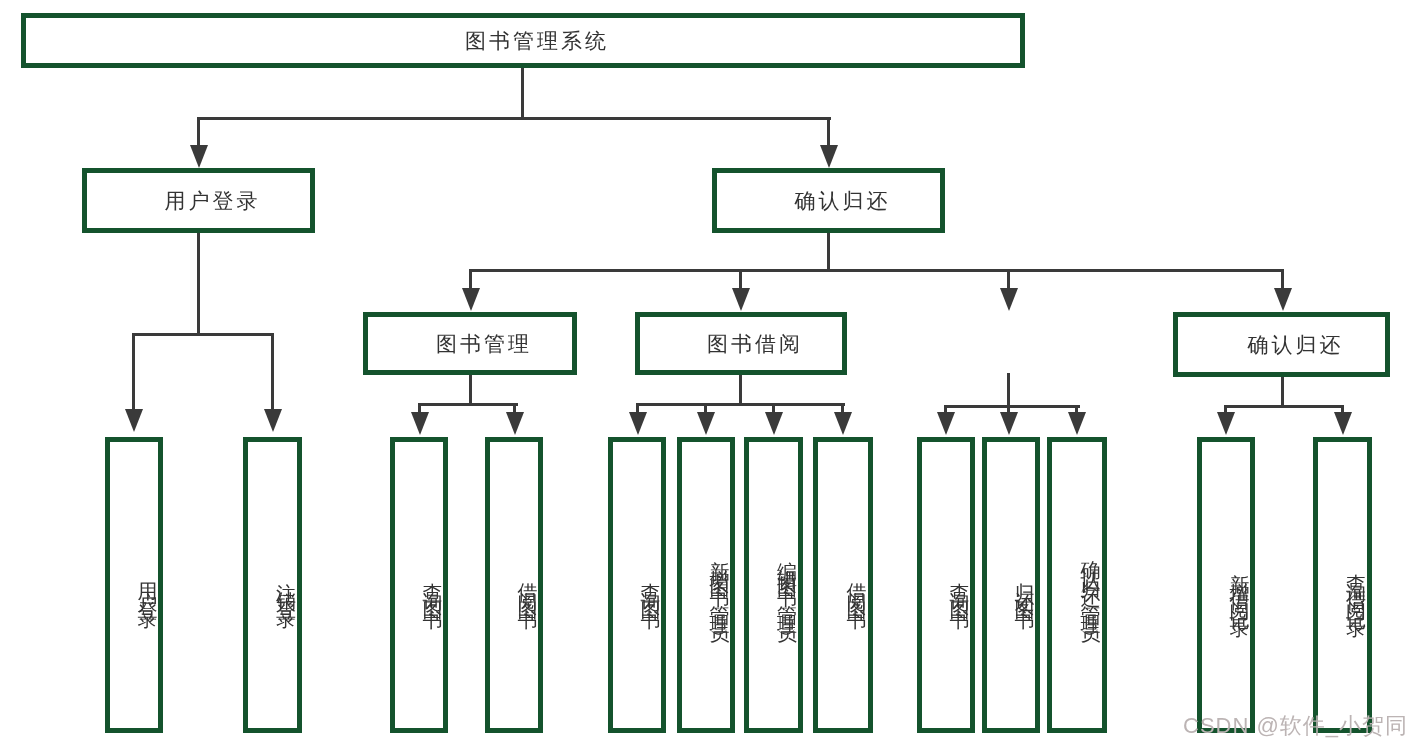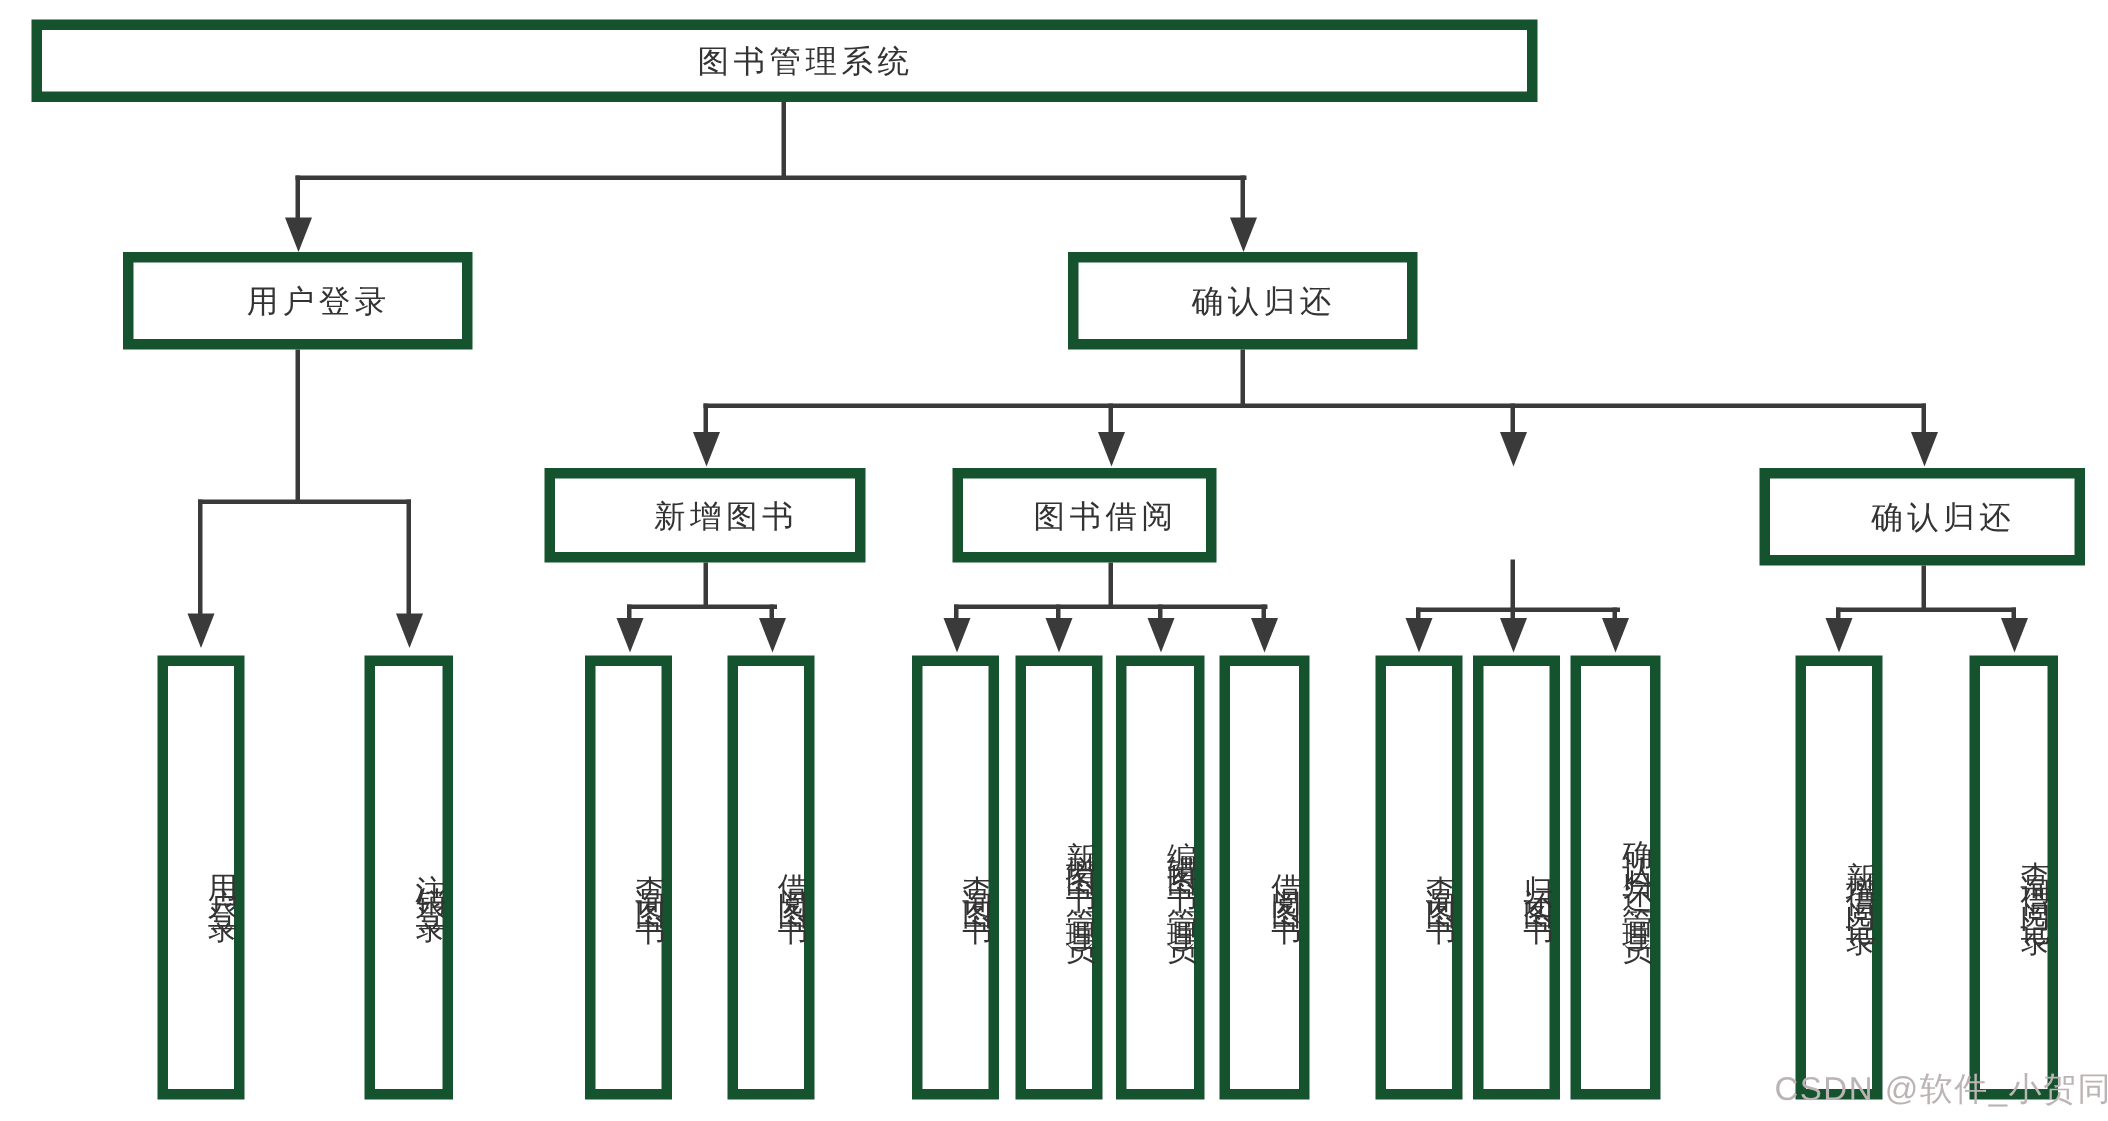--- a/index.html
+++ b/index.html
@@ -9,21 +9,21 @@
     height: 747px;
     background: #ffffff;
     overflow: hidden;
     font-family: "Liberation Sans", "DejaVu Sans", sans-serif;
     color: #333333;
   }
   .box {
     position: absolute;
     box-sizing: border-box;
     background: #ffffff;
-    border: 7px solid #14532d;
+    border: 5px solid #14532d;
     display: flex;
     align-items: center;
     justify-content: center;
     z-index: 2;
     padding-left: 28px;
   }
   .hbox {
     font-size: 21px;
     letter-spacing: 3px;
     white-space: nowrap;
@@ -88,22 +88,22 @@
   <div class="line" style="left:469px;top:269px;width:815px;height:3px"></div>
   <div class="line" style="left:469px;top:269px;width:3px;height:21px"></div>
   <div class="arrow" style="left:462px;top:288px"></div>
   <div class="line" style="left:739px;top:269px;width:3px;height:21px"></div>
   <div class="arrow" style="left:732px;top:288px"></div>
   <div class="line" style="left:1007px;top:269px;width:3px;height:21px"></div>
   <div class="arrow" style="left:1000px;top:288px"></div>
   <div class="line" style="left:1281px;top:269px;width:3px;height:21px"></div>
   <div class="arrow" style="left:1274px;top:288px"></div>
 
-  <div class="box hbox" style="left:363px;top:312px;width:214px;height:63px">新增图书</div>
-  <div class="box hbox" style="left:635px;top:312px;width:176px;height:63px">图书借阅</div>
+  <div class="box hbox" style="left:363px;top:312px;width:214px;height:63px">图书管理</div>
+  <div class="box hbox" style="left:635px;top:312px;width:212px;height:63px">图书借阅</div>
   <div class="box hbox" style="left:1173px;top:312px;width:217px;height:65px">确认归还</div>
 
   <div class="line" style="left:469px;top:373px;width:3px;height:33px"></div>
   <div class="line" style="left:418px;top:403px;width:100px;height:3px"></div>
   <div class="line" style="left:418px;top:403px;width:3px;height:12px"></div>
   <div class="arrow" style="left:411px;top:412px"></div>
   <div class="line" style="left:513px;top:403px;width:3px;height:12px"></div>
   <div class="arrow" style="left:506px;top:412px"></div>
 
   <div class="line" style="left:739px;top:373px;width:3px;height:33px"></div>

